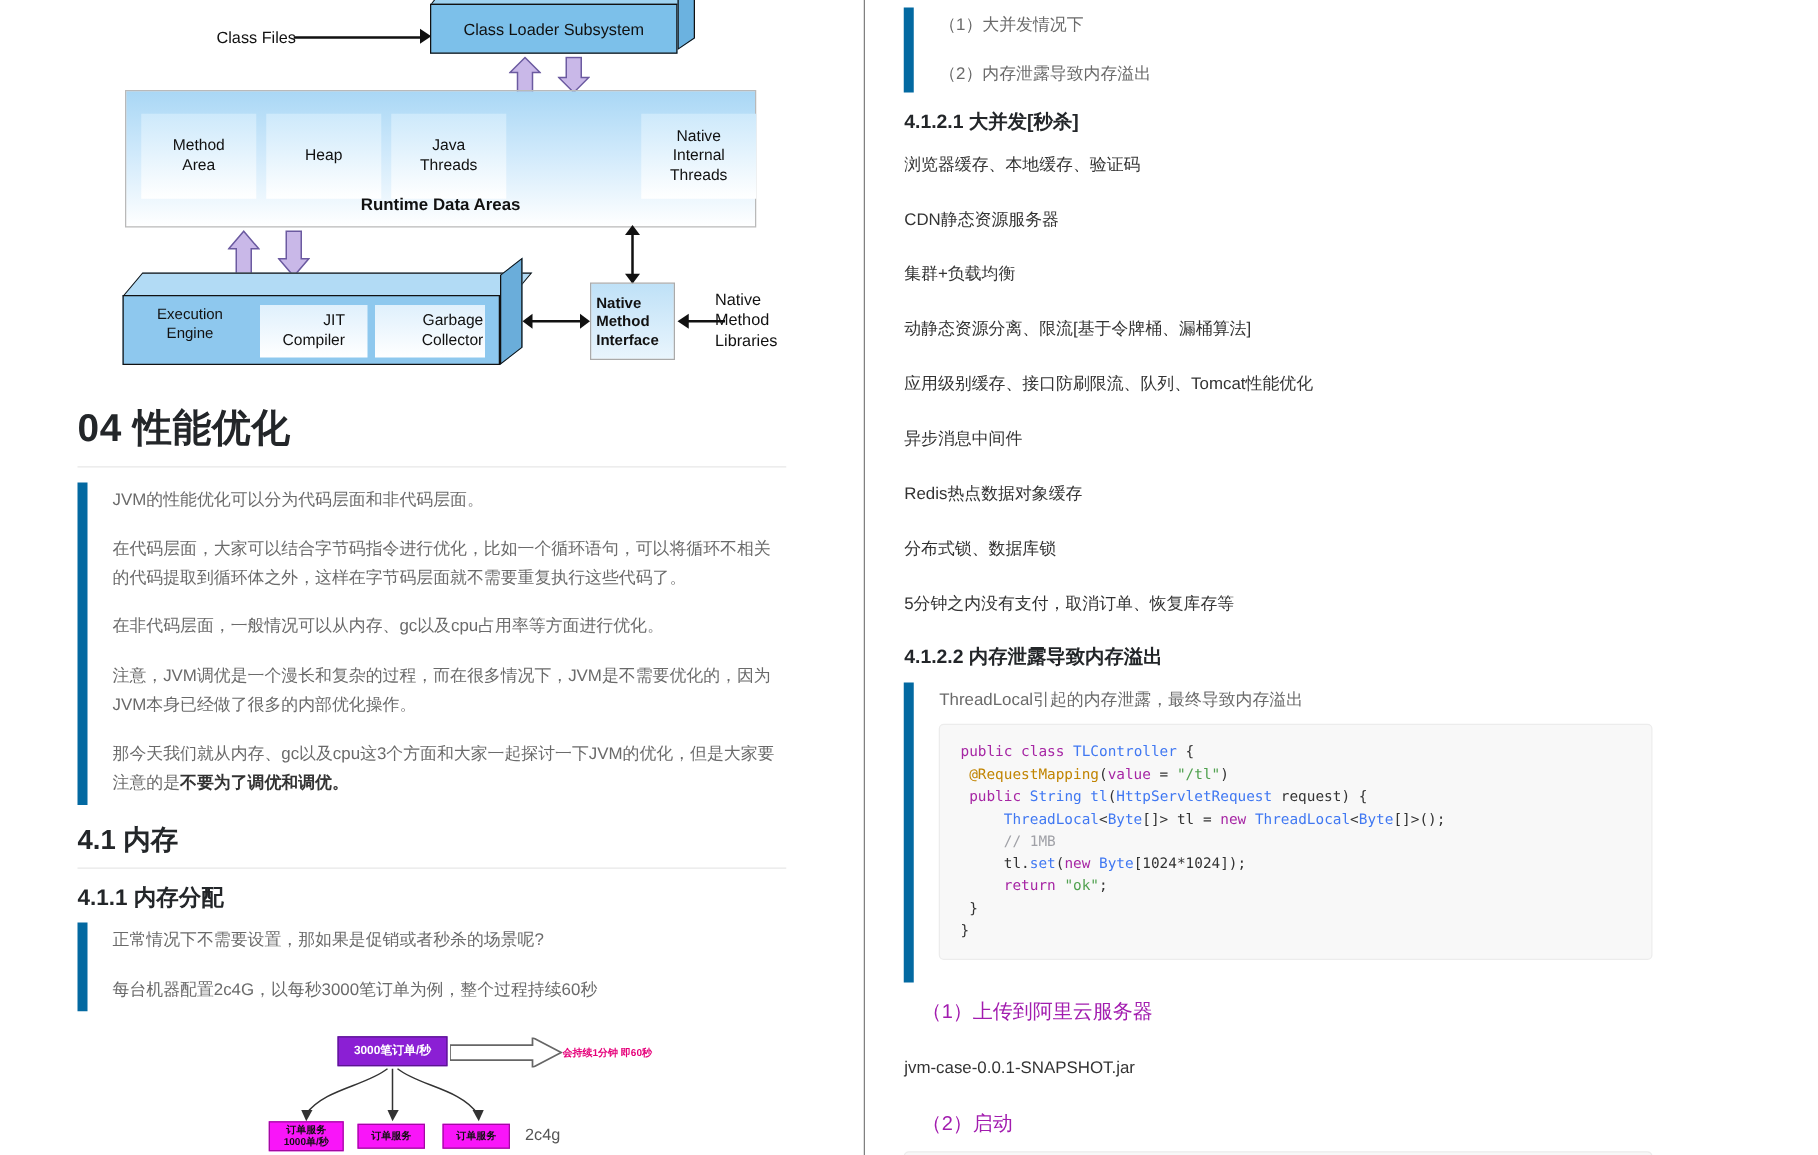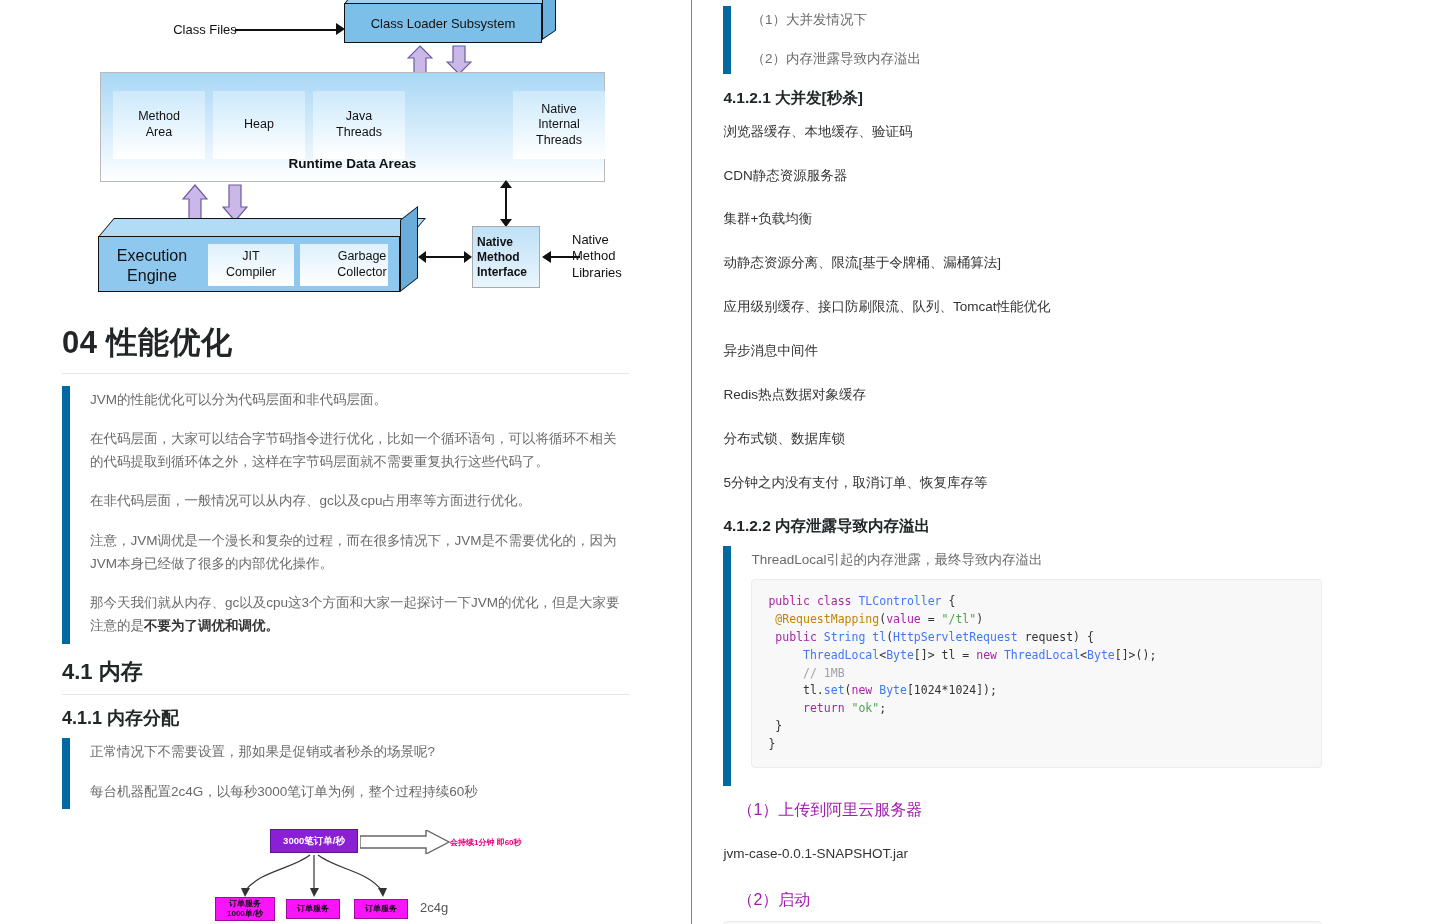--- a/index.html
+++ b/index.html
@@ -122,26 +122,26 @@
   }
   .ee-side {
     position: absolute; left: 340px; top: 220px; width: 18px; height: 72px;
     background: #6aadda; border: 1.5px solid #111;
     transform: skewY(-38deg); transform-origin: top left;
   }
   .ee-sub {
     position: absolute; top: 244px; height: 42px;
     background: linear-gradient(to bottom, #dff0fc 0%, #ffffff 100%);
     display: flex; align-items: center; justify-content: center;
-    font-size: 12.5px; color: #111; text-align: center; line-height: 1.25;
+    font-size: 12.5px; color: #111; text-align: right; line-height: 1.25;
   }
   .ee-name {
     position: absolute; left: 46px; top: 244px; width: 92px; height: 42px;
-    display: flex; align-items: flex-end; justify-content: center;
-    font-size: 16px; color: #111; text-align: center; line-height: 1.25;
+    display: flex; align-items: flex-start; justify-content: center;
+    font-size: 12px; color: #111; text-align: center; line-height: 1.25;
   }
   .nmi-box {
     position: absolute; left: 412px; top: 226px; width: 68px; height: 62px;
     background: linear-gradient(to bottom, #bfe1f7 0%, #e9f5fd 100%);
     border: 1px solid #aaa;
     display: flex; align-items: center; justify-content: flex-start;
     font-size: 12px; font-weight: bold; color: #111; line-height: 1.25;
     padding-left: 4px;
   }
   .line { position: absolute; background: #111; }

